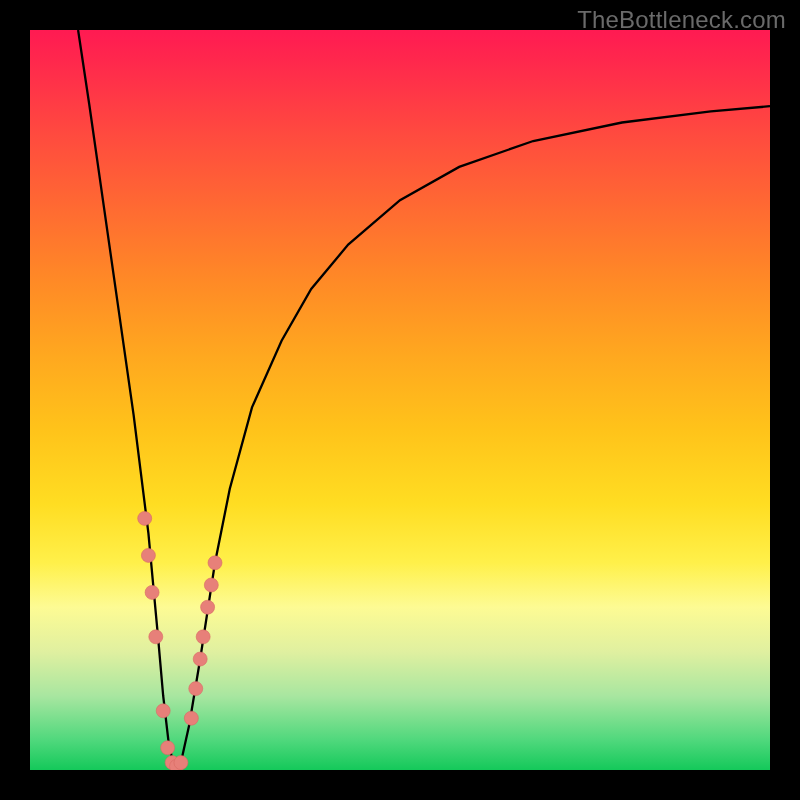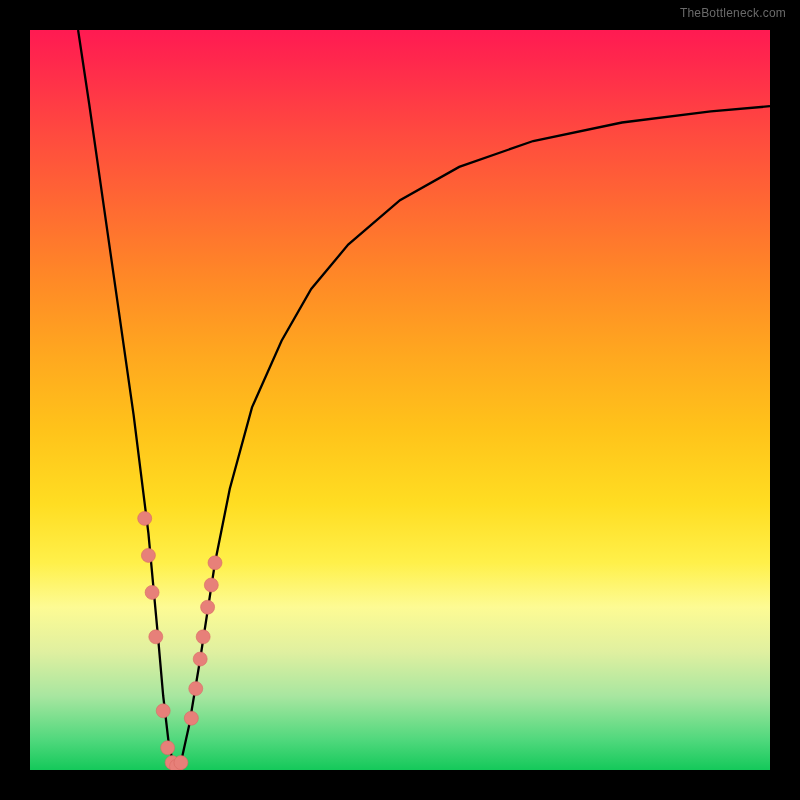--- a/index.html
+++ b/index.html
@@ -39,21 +39,21 @@
       #a8e6a0 90%,
       #4fd87c 96%,
       #14c95a 100%
     );
   }
   .watermark {
     position: absolute;
     top: 6px;
     right: 14px;
     color: #6a6a6a;
-    font-size: 12px;
+    font-size: 24px;
     letter-spacing: 0.2px;
     font-weight: 400;
     user-select: none;
   }
   svg.curve {
     position: absolute;
     inset: 0;
     width: 100%;
     height: 100%;
   }

